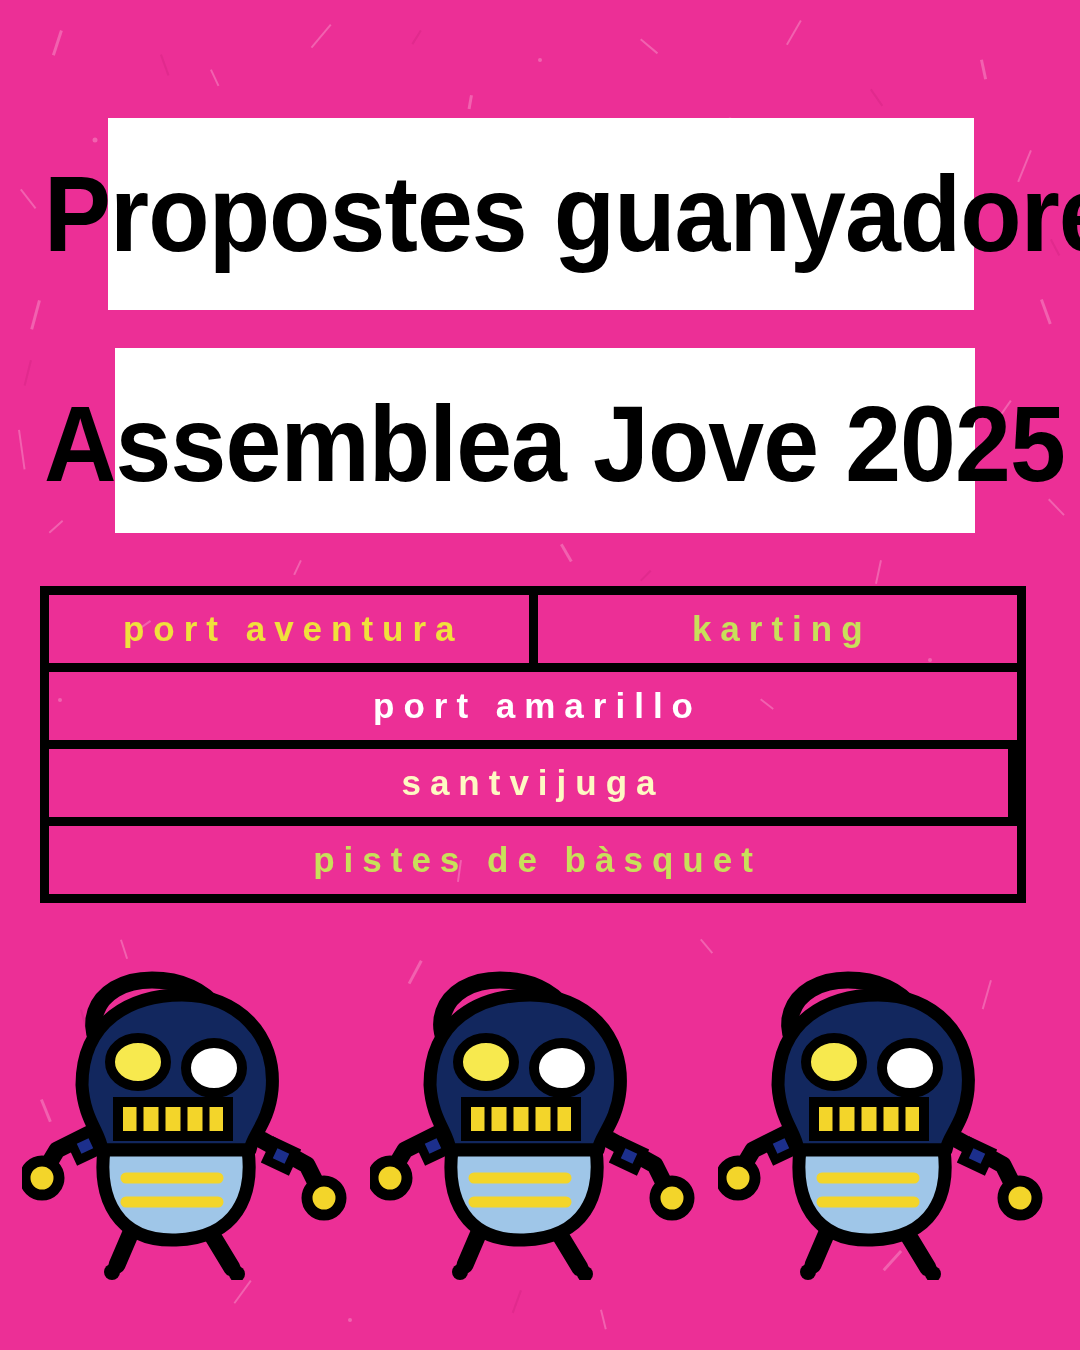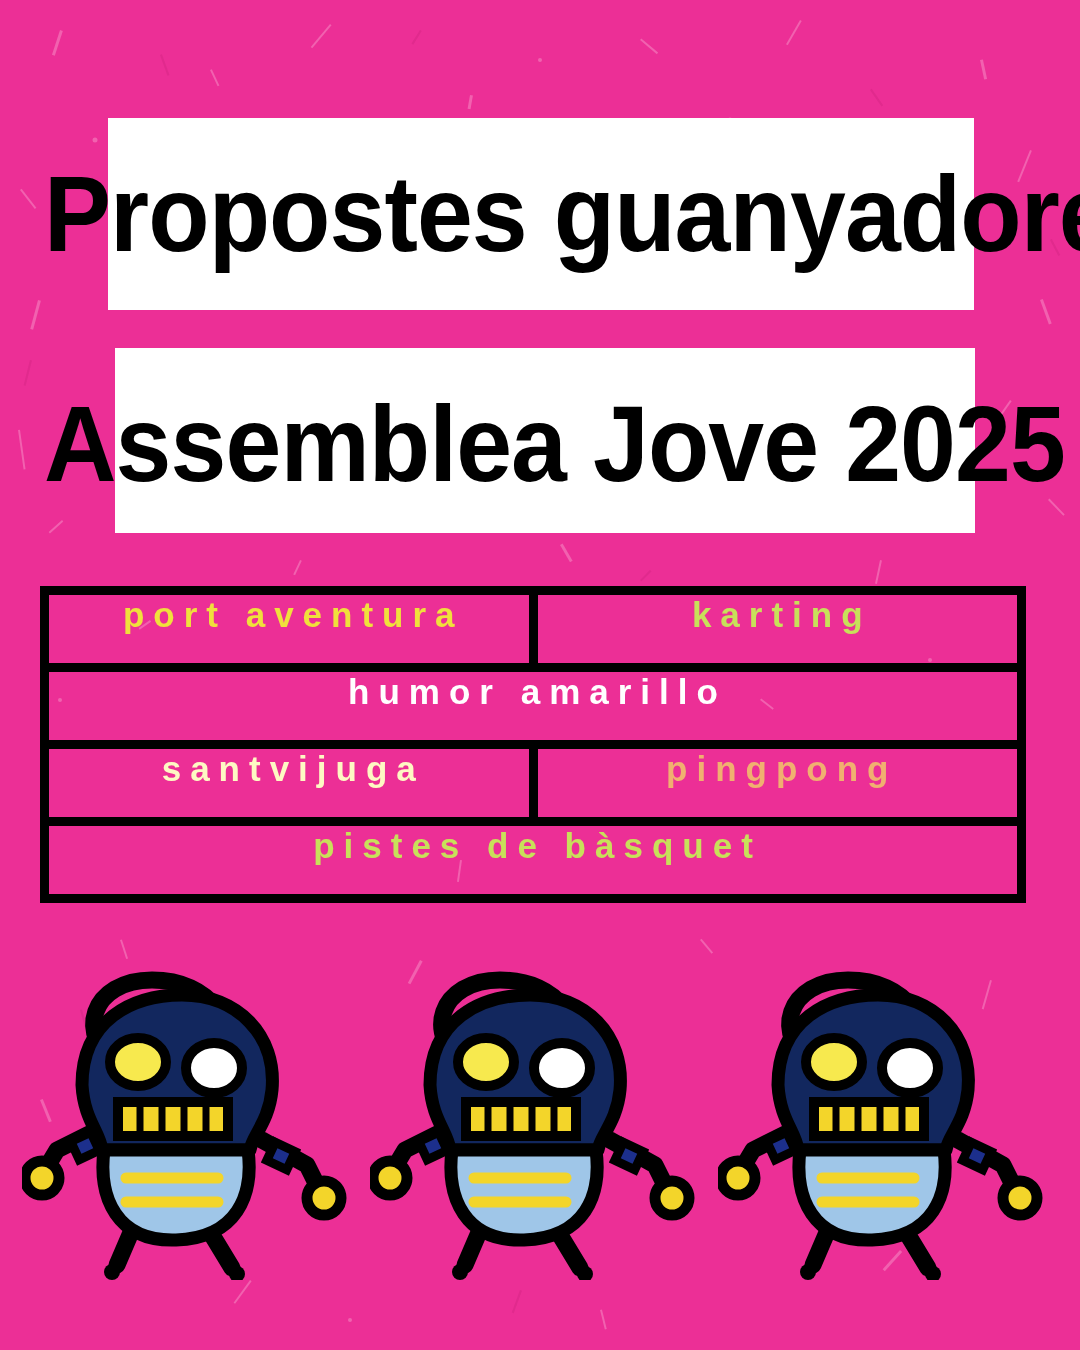--- a/index.html
+++ b/index.html
@@ -73,20 +73,21 @@
   }
   .grid-row {
     display: flex;
     border-bottom: 9px solid #000000;
     height: 68px;
   }
   .grid-row:last-child { border-bottom: none; }
   .cell {
     flex: 1 1 50%;
     display: flex;
+    align-items: center;
     justify-content: center;
     position: relative;
   }
   .cell.left { border-right: 9px solid #000000; }
   .cell.full { flex: 1 1 100%; }
   .cell span {
     font-family: "Liberation Sans", sans-serif;
     font-weight: bold;
     font-size: 35px;
     letter-spacing: 9px;
@@ -180,29 +181,26 @@
     <div class="grid-row">
       <div class="cell left">
         <span style="color:#f0e03c">port aventura</span>
       </div>
       <div class="cell">
         <span style="color:#c8e05a">karting</span>
       </div>
     </div>
     <div class="grid-row">
       <div class="cell">
-        <span style="color:#ffffff">humor amarillo</span>
+        <span style="color:#ffffff">port amarillo</span>
       </div>
     </div>
     <div class="grid-row">
       <div class="cell left">
         <span style="color:#fef9c3">santvijuga</span>
-      </div>
-      <div class="cell">
-        <span style="color:#f0b070">pingpong</span>
       </div>
     </div>
     <div class="grid-row">
       <div class="cell full">
         <span style="color:#c8e05a">pistes de bàsquet</span>
       </div>
     </div>
   </div>
 
   <div class="robots">

